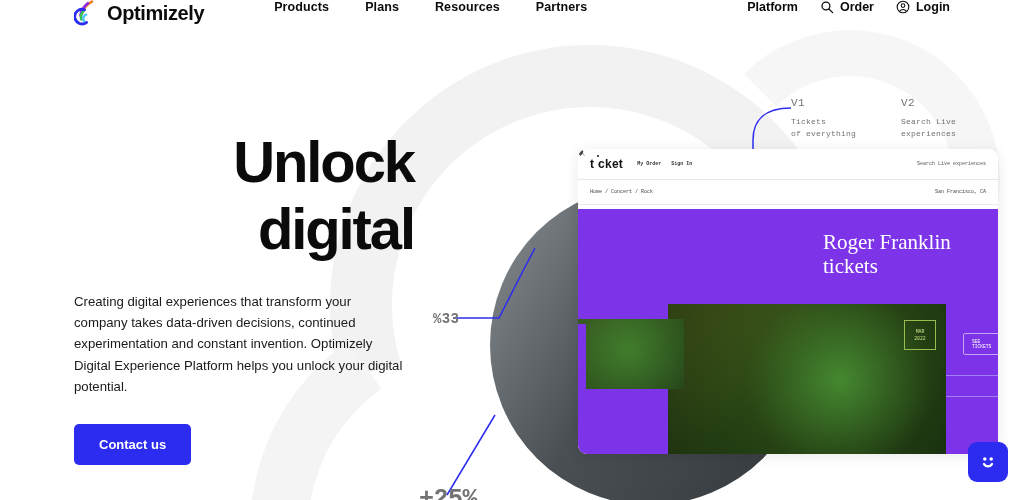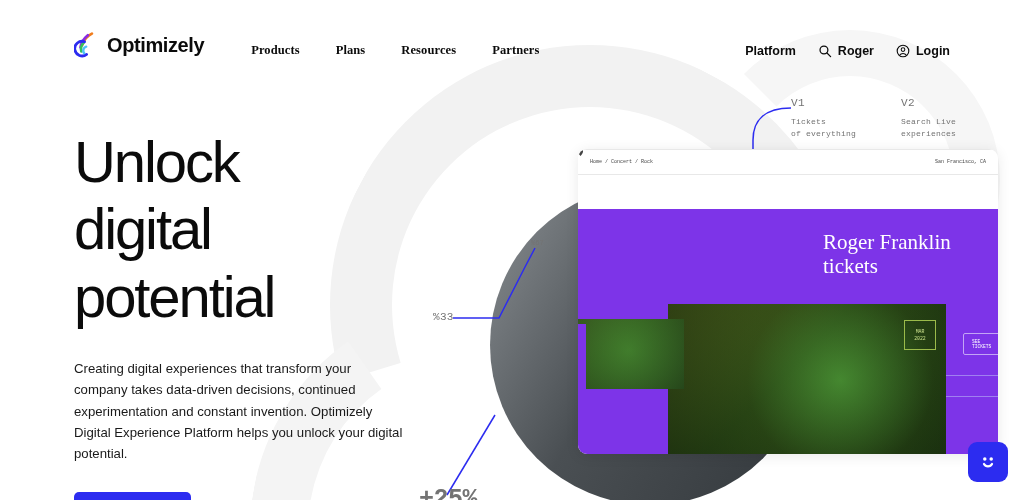--- a/index.html
+++ b/index.html
@@ -23,44 +23,44 @@
     transform:rotate(10deg);
   }
   .swirl-c {
     position:absolute; left:700px; top:30px; width:300px; height:300px;
     border-radius:50%; border:46px solid #f6f6f6; border-color:#f6f6f6 #f6f6f6 transparent transparent;
   }
 
   
   .header {
     position:relative; z-index:30;
-    height:58px; display:flex; align-items:flex-end;
+    height:58px; display:flex; align-items:flex-start;
     padding:0 74px 0 74px;
   }
   .logo-wrap { display:flex; align-items:center; gap:7px; }
   .logo-mark { width:26px; height:26px; flex:0 0 26px; }
   .logo-text { font-size:20px; font-weight:bold; letter-spacing:-0.4px; color:#0b0b0b; }
 
-  .nav { display:flex; align-items:center; gap:36px; margin-left:47px;font-family:Liberation Serif, serif; }
+  .nav { display:flex; align-items:center; gap:36px; margin-left:70px; }
   .nav-item { font-size:12.5px; font-weight:bold; color:#0b0b0b; cursor:pointer; letter-spacing:0.1px; }
 
   .header-right { margin-left:auto; display:flex; align-items:center; gap:22px; }
   .hr-link { display:flex; align-items:center; gap:6px; font-size:12.5px; font-weight:bold; color:#0b0b0b; cursor:pointer; }
   .icon-sm { width:14px; height:14px; display:block; }
   .btn-contact {
     background:#2c2cf0; color:#fff; font-size:13px; font-weight:bold;
     border:none; border-radius:5px; padding:12px 26px; cursor:pointer;
     font-family:inherit; letter-spacing:0.1px;
   }
 
   
   .hero-left { position:absolute; left:74px; top:128px; width:340px; z-index:20; }
   .hero-title {
-    font-size:58px; line-height:1.16; font-weight:normal;
-    letter-spacing:-2.1px; color:#0b0b0b;
+    font-size:58px; line-height:1.16; font-weight:bold;
+    letter-spacing:-2.1px; color:#0b0b0b;text-align:right;
   }
   .hero-desc {
     margin-top:28px; font-size:13.2px; line-height:1.62; color:#1a1a1a; width:330px;
   }
   .btn-hero {
     margin-top:27px; background:#2c2cf0; color:#fff; font-size:13px; font-weight:bold;
     border:none; border-radius:5px; padding:13px 25px; cursor:pointer; font-family:inherit;
   }
 
   
@@ -137,21 +137,21 @@
   .photo-mid::after {
     content:""; position:absolute; inset:0;
     background:radial-gradient(circle at 70% 45%, rgba(80,170,60,.5) 0%, rgba(25,55,18,.35) 60%);
   }
   .violet-strip { position:absolute; width:10px; background:#7d34e8; z-index:1; }
 
   
   .anno { position:absolute; font-family:"Liberation Mono", monospace; color:#737373; z-index:25; }
   .anno-v { font-size:11px; letter-spacing:.5px; }
   .anno-vs { font-size:8px; line-height:1.55; letter-spacing:.2px; margin-top:7px; }
-  .pct { font-size:11px; font-weight:normal; letter-spacing:.3px; }
+  .pct { font-size:14px; font-weight:bold; letter-spacing:.3px; }
   .pct-sm { font-size:7px; }
   .incr-big { font-size:25px; font-weight:bold; letter-spacing:-0.5px; }
 
   
   .chat {
     position:absolute; right:16px; bottom:18px; width:40px; height:40px;
     background:#2c2cf0; border-radius:9px; z-index:40; cursor:pointer;
     display:flex; align-items:center; justify-content:center;
   }
 </style>
@@ -187,40 +187,39 @@
   <div class="header-right">
     <span class="hr-link">
       <span>Platform</span>
     </span>
 
     <span class="hr-link">
       <svg class="icon-sm" viewBox="0 0 20 20">
         <circle cx="8.5" cy="8.5" r="5.6" stroke="#0b0b0b" stroke-width="1.8" fill="none"></circle>
         <line x1="12.8" y1="12.8" x2="18" y2="18" stroke="#0b0b0b" stroke-width="1.8" stroke-linecap="round"></line>
       </svg>
-      <span>Roger</span>
+      <span>Order</span>
     </span>
 
     <span class="hr-link">
       <svg class="icon-sm" viewBox="0 0 20 20">
         <circle cx="10" cy="10" r="8.3" stroke="#0b0b0b" stroke-width="1.6" fill="none"></circle>
         <circle cx="10" cy="8" r="2.6" stroke="#0b0b0b" stroke-width="1.5" fill="none"></circle>
         <path d="M5.2 16.2 A5.6 5.6 0 0 1 14.8 16.2" stroke="#0b0b0b" stroke-width="1.5" fill="none"></path>
       </svg>
       <span>Login</span>
     </span>
 
   </div>
 </div>
 
 <div class="hero-left">
   <h1 class="hero-title">
     <span>Unlock</span><br>
     <span>digital</span><br>
-    <span>potential</span>
   </h1>
   <p class="hero-desc">Creating digital experiences that transform your company takes data-driven decisions, continued experimentation and constant invention. Optimizely Digital Experience Platform helps you unlock your digital potential.</p>
   <button class="btn-hero">Contact us</button>
 </div>
 
 <div class="illo">
 
   <div class="dark-circle"></div>
   <div class="blue-arc"></div>
 
@@ -249,20 +248,37 @@
   <div class="anno pct" style="left:38px;  top:266px;">%33</div>
   <div class="anno pct-sm" style="left:136px; top:194px;">%67</div>
 
   <div class="anno" style="left:24px; top:440px; display:flex; align-items:flex-end; gap:7px;">
     <span class="incr-big">+25%</span>
 
   </div>
 
   <div class="browser">
 
+    <div class="br-top">
+      <span class="br-logo">
+        <span class="dot"></span>
+        <span>t cket</span>
+      </span>
+      <span class="br-links">
+        <span class="br-link">My Order</span>
+        <span class="br-link">Sign In</span>
+      </span>
+      <span class="br-search">
+        <svg width="7" height="7" viewBox="0 0 20 20">
+          <circle cx="8.5" cy="8.5" r="5.6" stroke="#555" stroke-width="2" fill="none"></circle>
+          <line x1="12.8" y1="12.8" x2="18" y2="18" stroke="#555" stroke-width="2" stroke-linecap="round"></line>
+        </svg>
+        <span>Search Live experiences</span>
+      </span>
+    </div>
 
     <div class="br-hr"></div>
 
     <div class="br-crumbs">
       <span class="br-crumb">Home / Concert / Rock</span>
       <span class="br-loc">
         <svg width="5" height="7" viewBox="0 0 10 14">
           <path d="M5 0 C2 0 0 2.2 0 5 C0 8.6 5 14 5 14 C5 14 10 8.6 10 5 C10 2.2 8 0 5 0 Z" fill="#444"></path>
         </svg>
         <span>San Francisco, CA</span>

